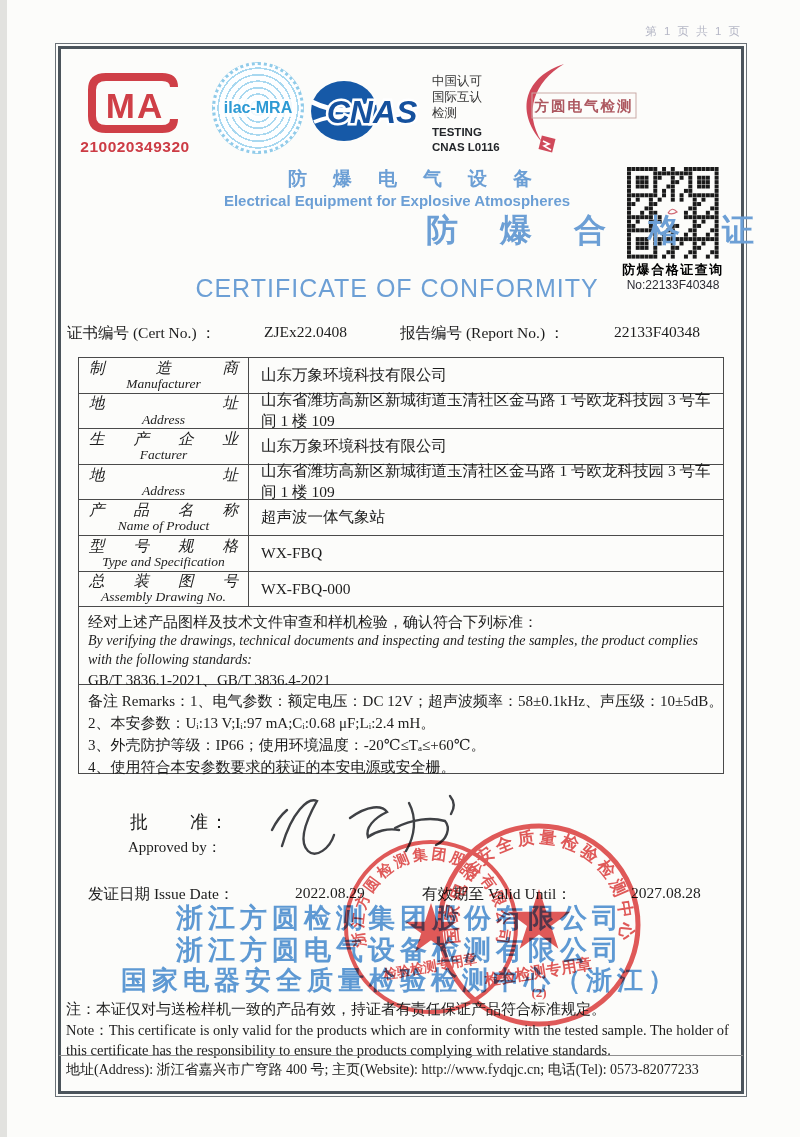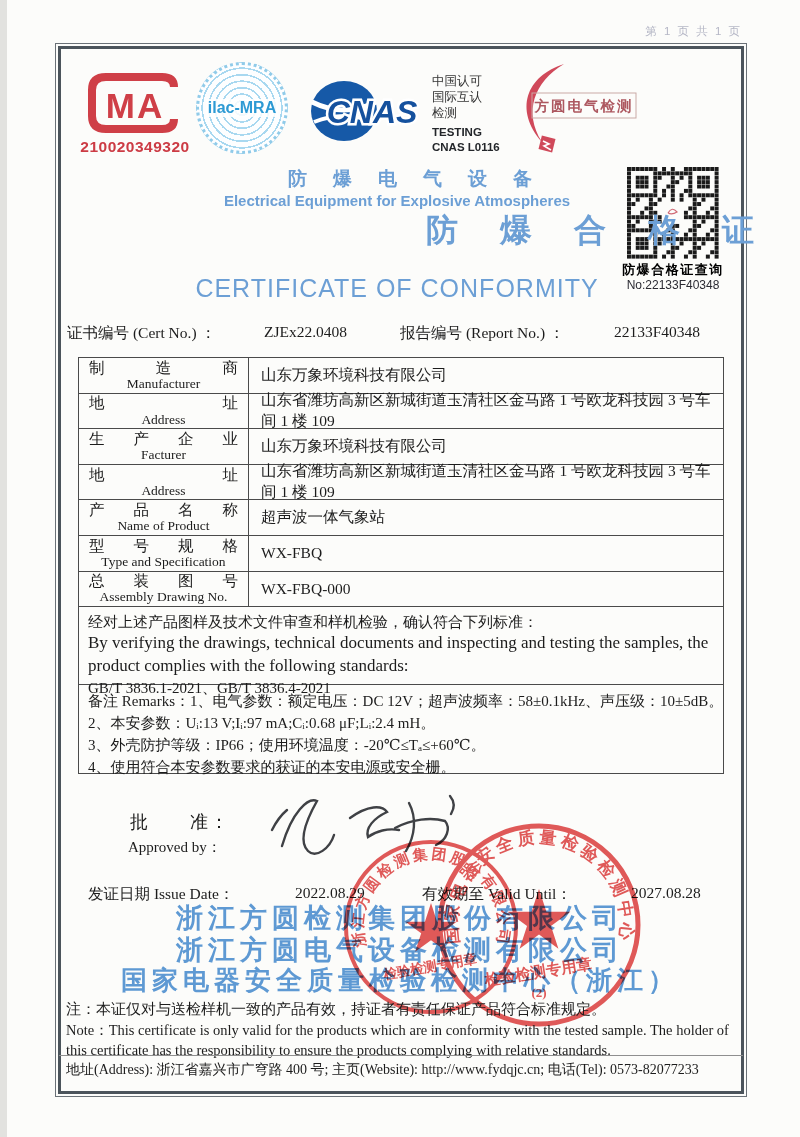--- a/index.html
+++ b/index.html
@@ -7,21 +7,21 @@
         font-family:"Liberation Serif","DejaVu Serif",serif;color:#1c1c1c;margin:0 auto;}
   .abs{position:absolute;}
   .edge-strip{left:0;top:0;width:7px;height:1137px;background:#e2e2df;}
   .page-marker{right:58px;top:24px;font-size:11.5px;color:#b5b7c6;letter-spacing:2px;
                font-family:"Liberation Sans",sans-serif;}
   .frame{left:55px;top:43px;width:690px;height:1052px;border:1px solid #6a7177;}
   .frame-inner{position:absolute;left:2px;top:2px;right:2px;bottom:2px;border:3px solid #4b545b;}
   
   .cma-num{left:78px;top:138px;width:114px;text-align:center;color:#cc3b44;font-weight:bold;
            font-size:15.5px;font-family:"Liberation Sans",sans-serif;letter-spacing:.5px;}
-  .ilac{left:196px;top:62px;width:86px;height:86px;border-radius:50%;
+  .ilac{left:212px;top:62px;width:86px;height:86px;border-radius:50%;
         background:repeating-radial-gradient(circle at 50% 50%, #a8d8f0 0 1.6px, #fdfeff 1.6px 6.5px);
         border:3px dotted #90cbe9;display:flex;align-items:center;justify-content:center;}
   .ilac-label{color:#2d9ad4;font-weight:bold;font-size:16px;background:rgba(255,255,255,.85);
               padding:0 2px;font-family:"Liberation Sans",sans-serif;}
   .cnas-side{left:432px;top:73px;font-family:"Liberation Sans",sans-serif;color:#333;}
   .cnas-side .cn{display:block;font-size:12.5px;line-height:1.28;}
   .cnas-side .en{display:block;font-size:11.5px;font-weight:bold;color:#23262a;line-height:1.3;}
   .cnas-side .en.first{margin-top:4px;}
   
   .qr-caption{left:610px;top:261px;width:126px;text-align:center;font-size:13px;font-weight:bold;
@@ -34,27 +34,27 @@
   .subtitle-cn{top:166px;font-size:19px;font-weight:bold;letter-spacing:26px;padding-left:26px;}
   .subtitle-en{top:192px;font-size:15px;font-weight:bold;font-family:"Liberation Sans",sans-serif;}
   .title-cn{top:209px;font-size:32px;font-weight:bold;letter-spacing:42px;padding-left:42px;text-align:right;}
   .title-en{top:274px;font-size:25px;letter-spacing:1px;font-family:"Liberation Sans",sans-serif;}
   
   .cert-row span{position:absolute;top:323px;font-size:15.5px;white-space:nowrap;}
   
   .ptable{left:78px;top:357px;width:644px;border:1px solid #4a4a4a;background:transparent;}
   .t-row{display:flex;height:34.6px;border-bottom:1px solid #4a4a4a;}
   .t-label{width:170px;border-right:1px solid #4a4a4a;display:flex;flex-direction:column;
-           justify-content:center;padding:1px 10px;box-sizing:border-box;}
+           justify-content:center;padding:1px 10px;box-sizing:border-box;font-style:italic;}
   .t-cn{display:block;font-size:15.5px;text-align:justify;text-align-last:justify;line-height:1.1;}
   .t-en{display:block;font-size:13.5px;text-align:center;line-height:1.1;margin-top:1px;}
   .t-val{flex:1;display:flex;align-items:center;padding-left:12px;font-size:15.5px;}
   .stmt{height:78px;border-bottom:1px solid #4a4a4a;padding:5px 9px;box-sizing:border-box;}
   .stmt .l1{font-size:15px;line-height:1.35;}
-  .stmt .l2{font-size:17px;line-height:1.35;}
+  .stmt .l2{font-size:14px;line-height:1.35;font-style:italic;}
   .stmt .l3{font-size:15px;line-height:1.4;}
   .rmk{height:88px;padding:5px 9px;box-sizing:border-box;}
   .rmk div{font-size:15px;line-height:1.47;white-space:nowrap;}
   
   .appr-cn{left:130px;top:810px;font-size:18px;letter-spacing:2px;}
   .appr-en{left:128px;top:838px;font-size:15px;}
   .date-row span{position:absolute;top:884px;font-size:15.5px;white-space:nowrap;margin-left:8px;}
   
   .issuer{left:0;width:800px;text-align:center;color:#5e99d3;font-weight:bold;letter-spacing:5px;}
   .iss1{top:900px;font-size:27px;}

